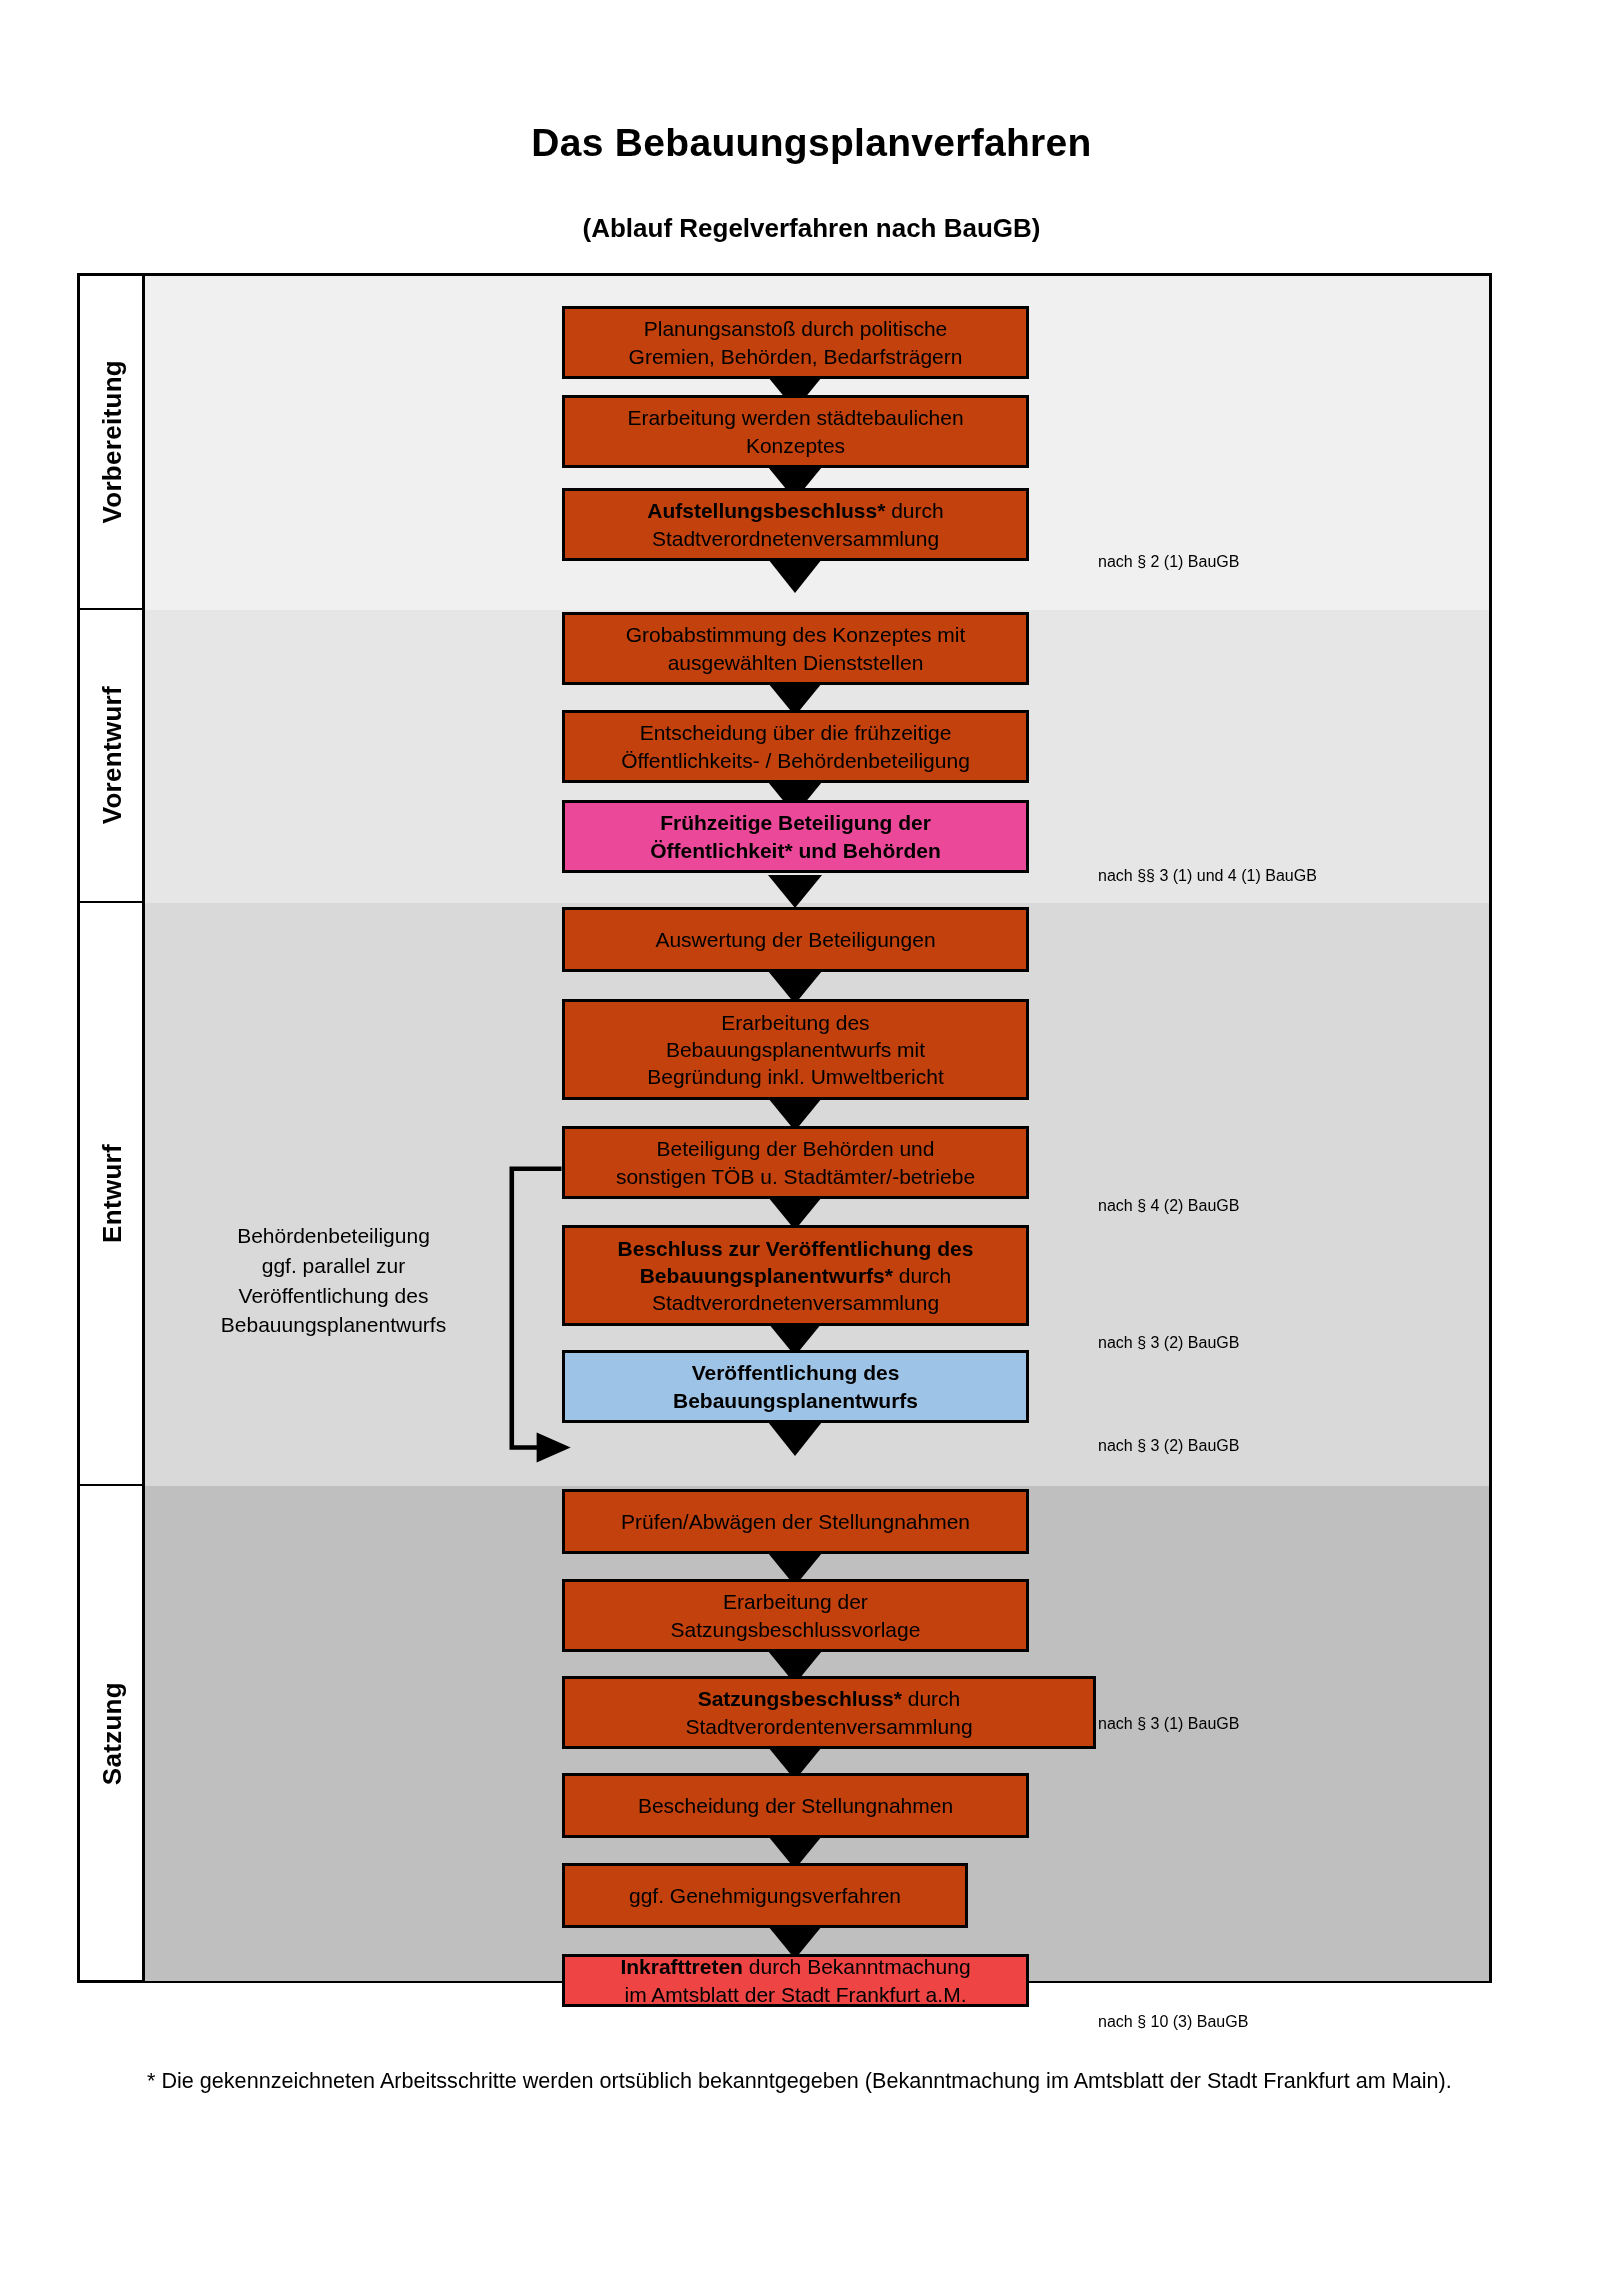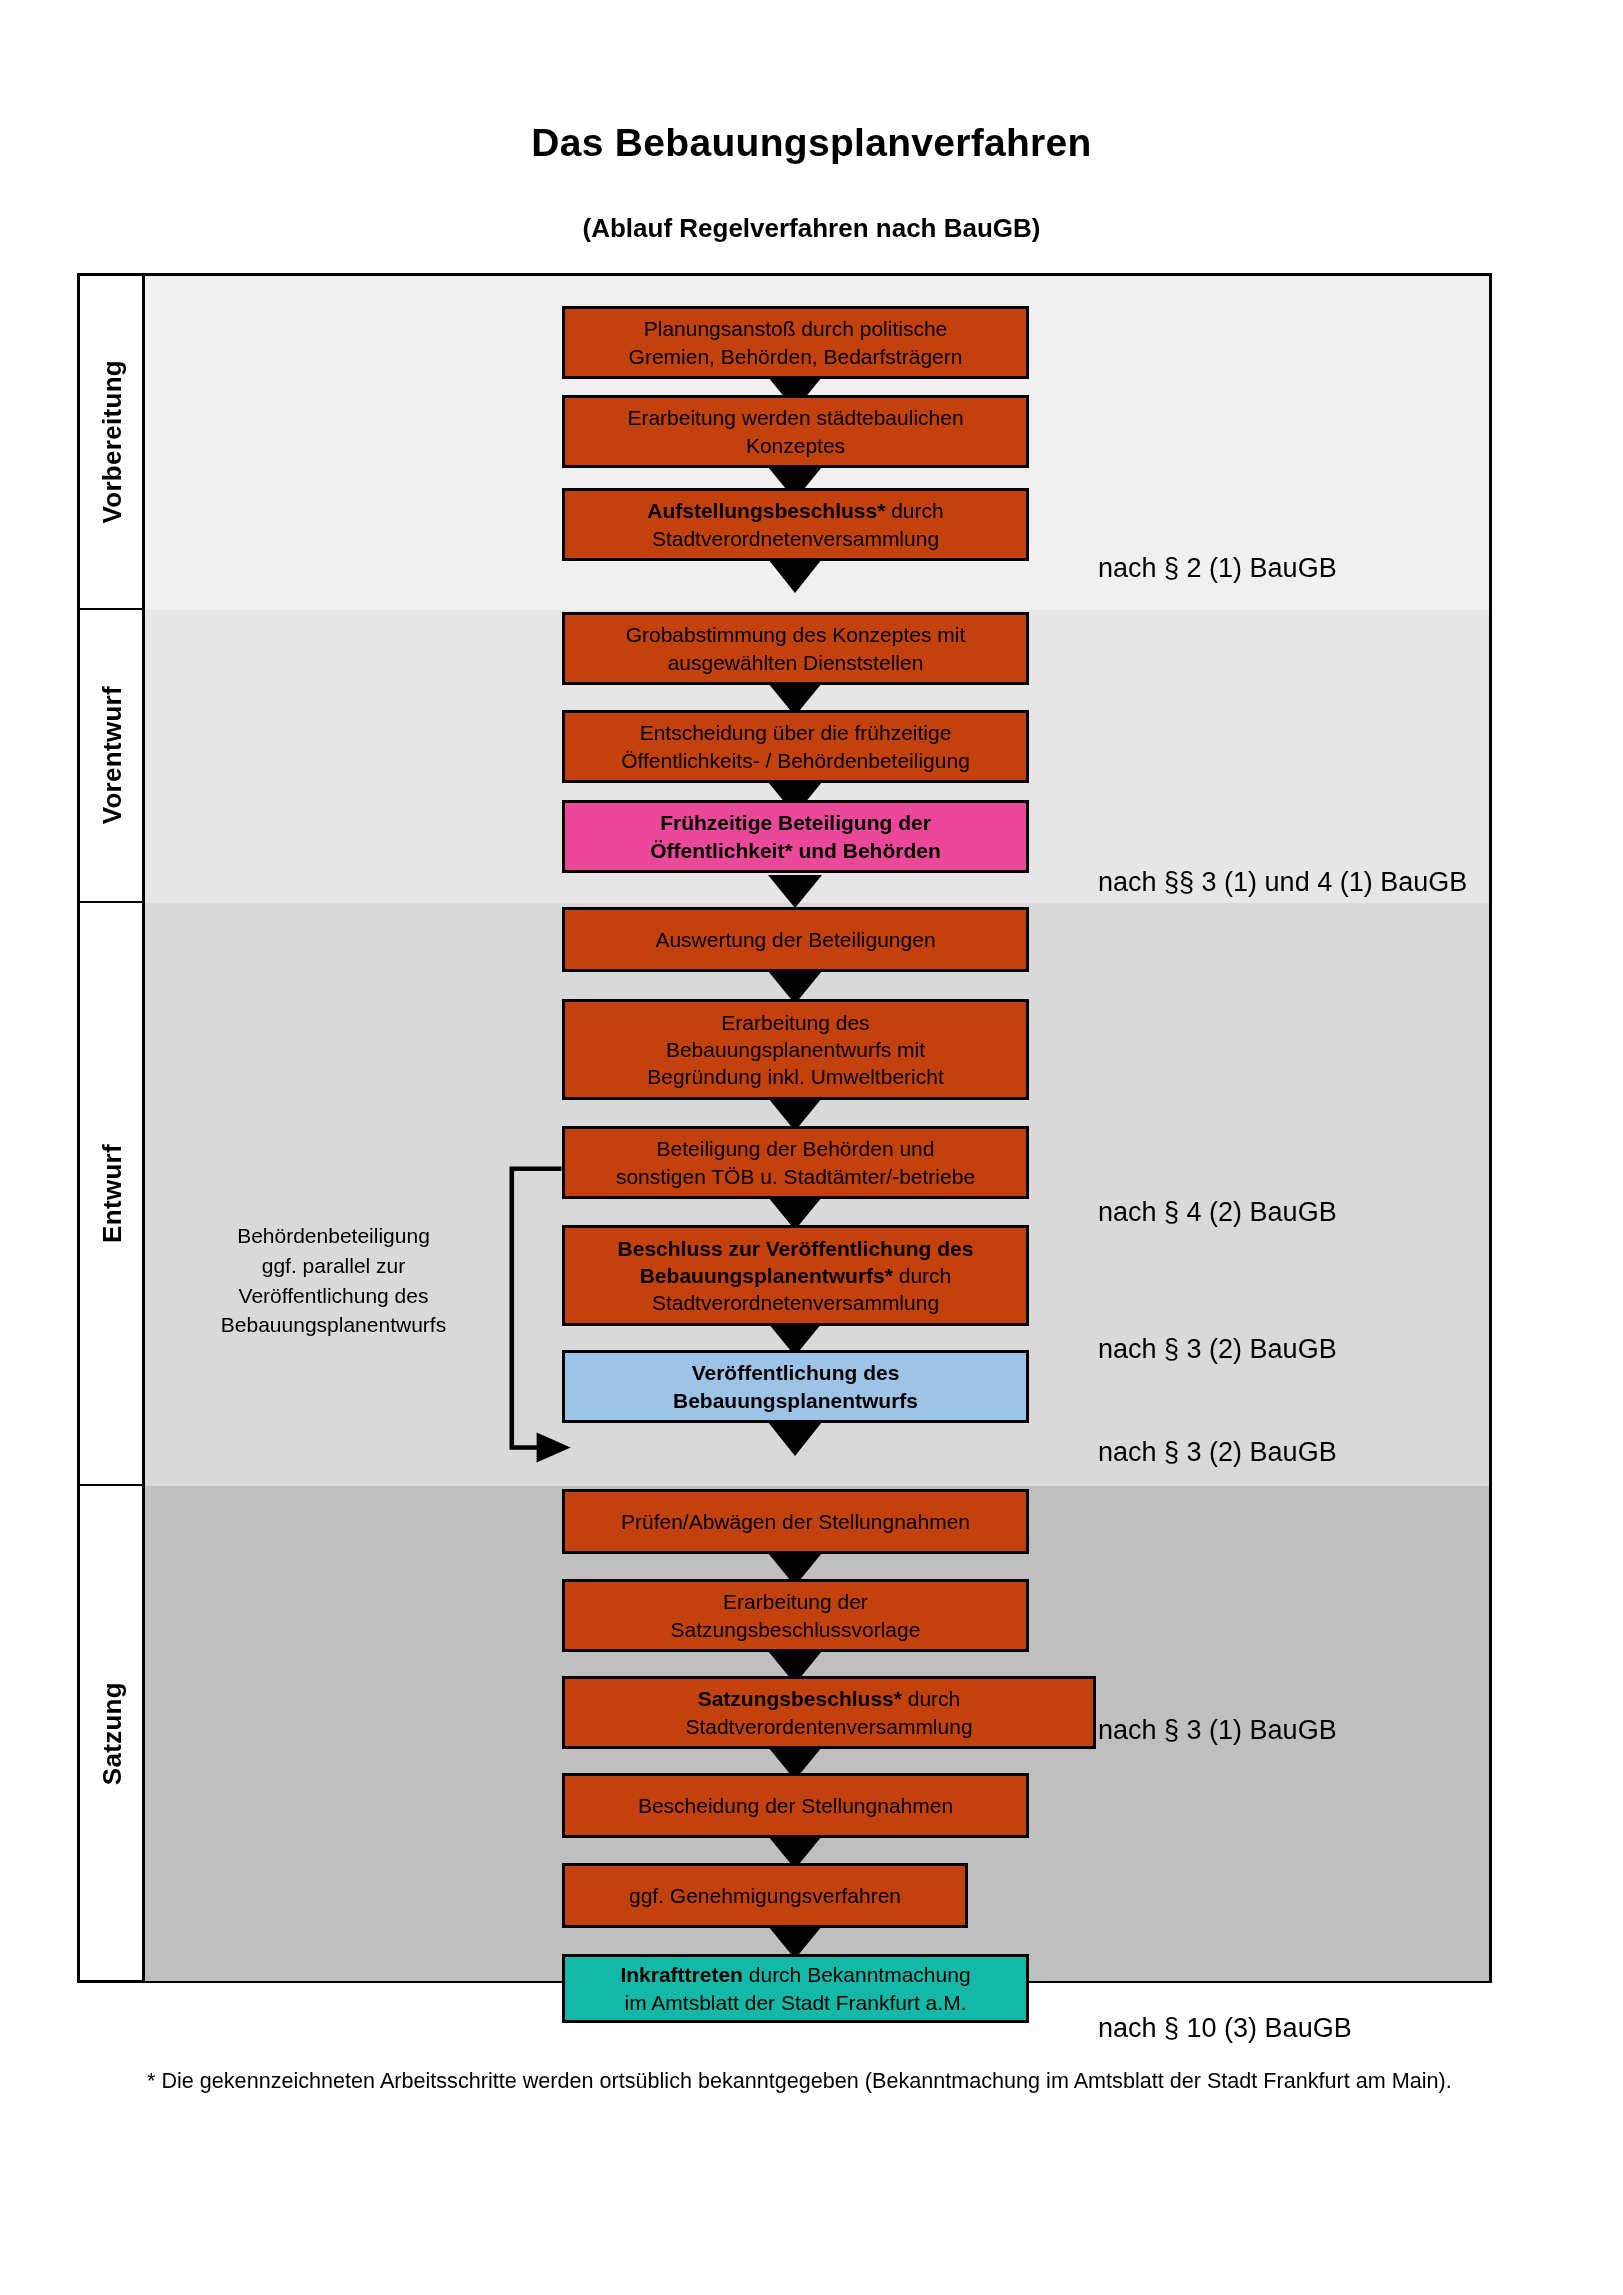--- a/index.html
+++ b/index.html
@@ -64,21 +64,21 @@
   
   .darrow{
     position:absolute;width:0;height:0;
     border-left:27.5px solid transparent;
     border-right:27.5px solid transparent;
     border-top-style:solid;border-top-color:#000;
   }
 
   
   .anno{
-    position:absolute;font-size:27px;white-space:nowrap;
+    position:absolute;font-size:16px;white-space:nowrap;
   }
 
   
   #sidenote{
     position:absolute;left:196px;top:1221px;width:275px;
     text-align:center;font-size:21px;line-height:1.42;
   }
 
   
   #bracket{position:absolute;left:0;top:0;width:1623px;height:2295px;pointer-events:none;}
@@ -252,21 +252,21 @@
   </div>
 <div class="darrow" style="left:768px;top:1836px;border-top-width:33px;"></div>
 
 <div class="pbox" style="left:562px;top:1863px;width:406px;height:65px;">
   <span class="t">
       <span style="display: block;">ggf. Genehmigungsverfahren</span>
     </span>
   </div>
 <div class="darrow" style="left:768px;top:1926px;border-top-width:33px;"></div>
 
-<div class="pbox blue" style="left: 562px; top: 1954px; width: 467px; height: 69px; background: #14b8a6;">
+<div class="pbox blue" style="left: 562px; top: 1954px; width: 467px; height: 53px; background: #ef4444;">
   <span class="t">
       <span style="display: block;"><b>Inkrafttreten</b> durch Bekanntmachung</span>
       <span style="display: block;">im Amtsblatt der Stadt Frankfurt a.M.</span>
     </span>
   </div>
 
 <div class="anno" style="left:1098px;top:553px;">nach § 2 (1) BauGB</div>
 <div class="anno" style="left:1098px;top:867px;">nach §§ 3 (1) und 4 (1) BauGB</div>
 <div class="anno" style="left:1098px;top:1197px;">nach § 4 (2) BauGB</div>
 <div class="anno" style="left:1098px;top:1334px;">nach § 3 (2) BauGB</div>

